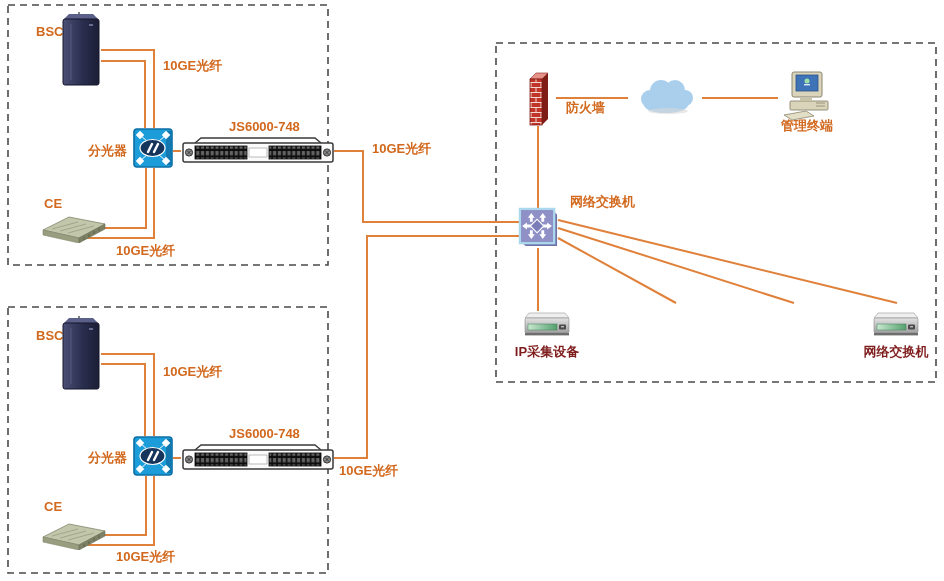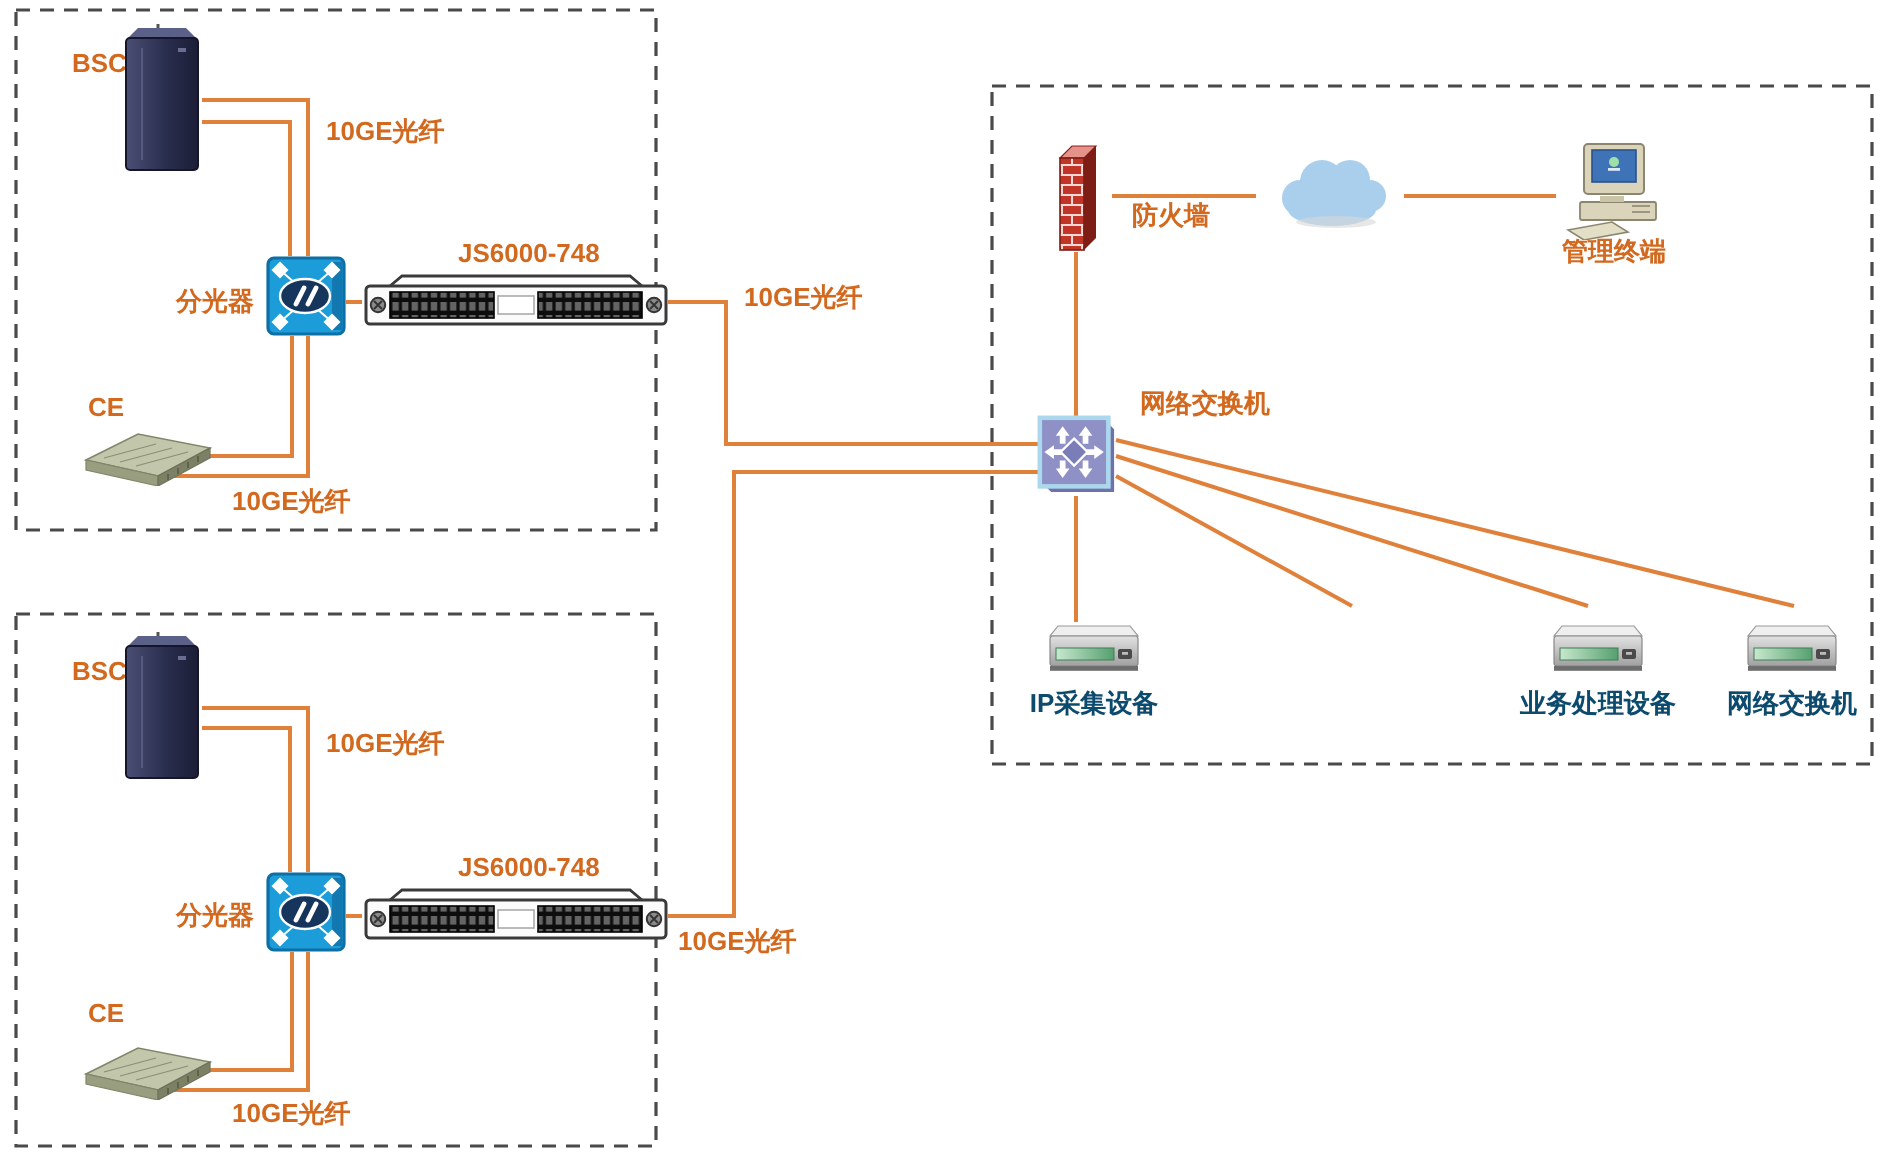--- a/index.html
+++ b/index.html
@@ -3,21 +3,21 @@
 <meta charset="utf-8">
 <style>
   html,body{margin:0;padding:0;background:#fff;}
   #canvas{position:relative;width:944px;height:581px;background:#fff;overflow:hidden;
           font-family:"Liberation Sans",sans-serif;}
   #overlay{position:absolute;left:0;top:0;}
   .icon{position:absolute;}
   .lbl{position:absolute;font:600 13px "Liberation Sans",sans-serif;color:#D2691E;white-space:nowrap;}
   .dev{position:absolute;width:96px;top:312px;text-align:center;}
   .dev svg{display:block;margin:0 auto;}
-  .dev .dlbl{font:600 13px "Liberation Sans",sans-serif;color:#0c4a6e;white-space:nowrap;margin-top:5px;}
+  .dev .dlbl{font:600 13px "Liberation Sans",sans-serif;color:#7f1d1d;white-space:nowrap;margin-top:5px;}
 </style>
 </head>
 <body>
 
 <div id="canvas">
 
   <svg id="overlay" width="944" height="581">
 
     <rect x="8" y="5" width="320" height="260" fill="none" stroke="#4A4A4A" stroke-width="1.6" stroke-dasharray="7 5"></rect>
     <rect x="8" y="307" width="320" height="266" fill="none" stroke="#4A4A4A" stroke-width="1.6" stroke-dasharray="7 5"></rect>
@@ -291,31 +291,20 @@
       <rect x="2" y="6" width="44" height="15" rx="1.5" fill="url(#gD)" stroke="#888" stroke-width="0.6"></rect>
       <rect x="5" y="12" width="29" height="6" fill="url(#gG)" stroke="#3F7F57" stroke-width="0.5"></rect>
       <rect x="36" y="12.5" width="7" height="5" rx="1" fill="#4a4a4a"></rect>
         <rect x="38" y="14" width="3" height="1.4" fill="#bbb"></rect>
       <rect x="2" y="21" width="44" height="2.4" fill="#6e6e6e"></rect>
     </svg>
     <div class="dlbl">IP采集设备</div>
   </div>
 
 
-  <div class="dev" style="left:751px">
-    <svg width="48" height="26" viewBox="0 0 48 26">
-      <polygon points="6,1 42,1 46,6 2,6" fill="#EFEFEF" stroke="#999" stroke-width="0.6"></polygon>
-      <rect x="2" y="6" width="44" height="15" rx="1.5" fill="url(#gD)" stroke="#888" stroke-width="0.6"></rect>
-      <rect x="5" y="12" width="29" height="6" fill="url(#gG)" stroke="#3F7F57" stroke-width="0.5"></rect>
-      <rect x="36" y="12.5" width="7" height="5" rx="1" fill="#4a4a4a"></rect>
-        <rect x="38" y="14" width="3" height="1.4" fill="#bbb"></rect>
-      <rect x="2" y="21" width="44" height="2.4" fill="#6e6e6e"></rect>
-    </svg>
-    <div class="dlbl">业务处理设备</div>
-  </div>
 
   <div class="dev" style="left:848px">
     <svg width="48" height="26" viewBox="0 0 48 26">
       <polygon points="6,1 42,1 46,6 2,6" fill="#EFEFEF" stroke="#999" stroke-width="0.6"></polygon>
       <rect x="2" y="6" width="44" height="15" rx="1.5" fill="url(#gD)" stroke="#888" stroke-width="0.6"></rect>
       <rect x="5" y="12" width="29" height="6" fill="url(#gG)" stroke="#3F7F57" stroke-width="0.5"></rect>
       <rect x="36" y="12.5" width="7" height="5" rx="1" fill="#4a4a4a"></rect>
         <rect x="38" y="14" width="3" height="1.4" fill="#bbb"></rect>
       <rect x="2" y="21" width="44" height="2.4" fill="#6e6e6e"></rect>
     </svg>

